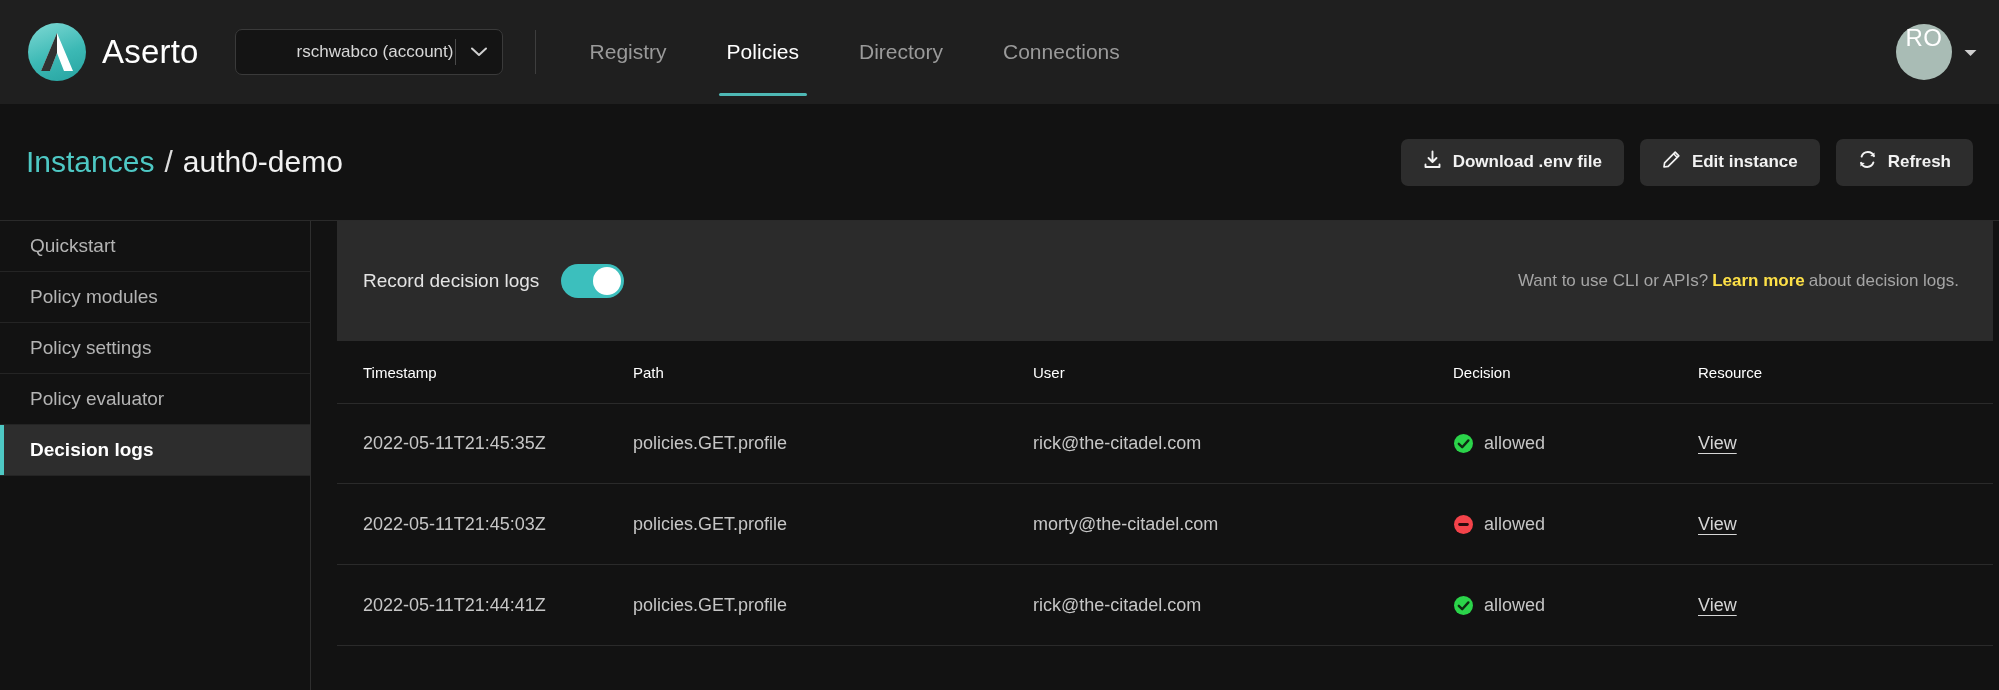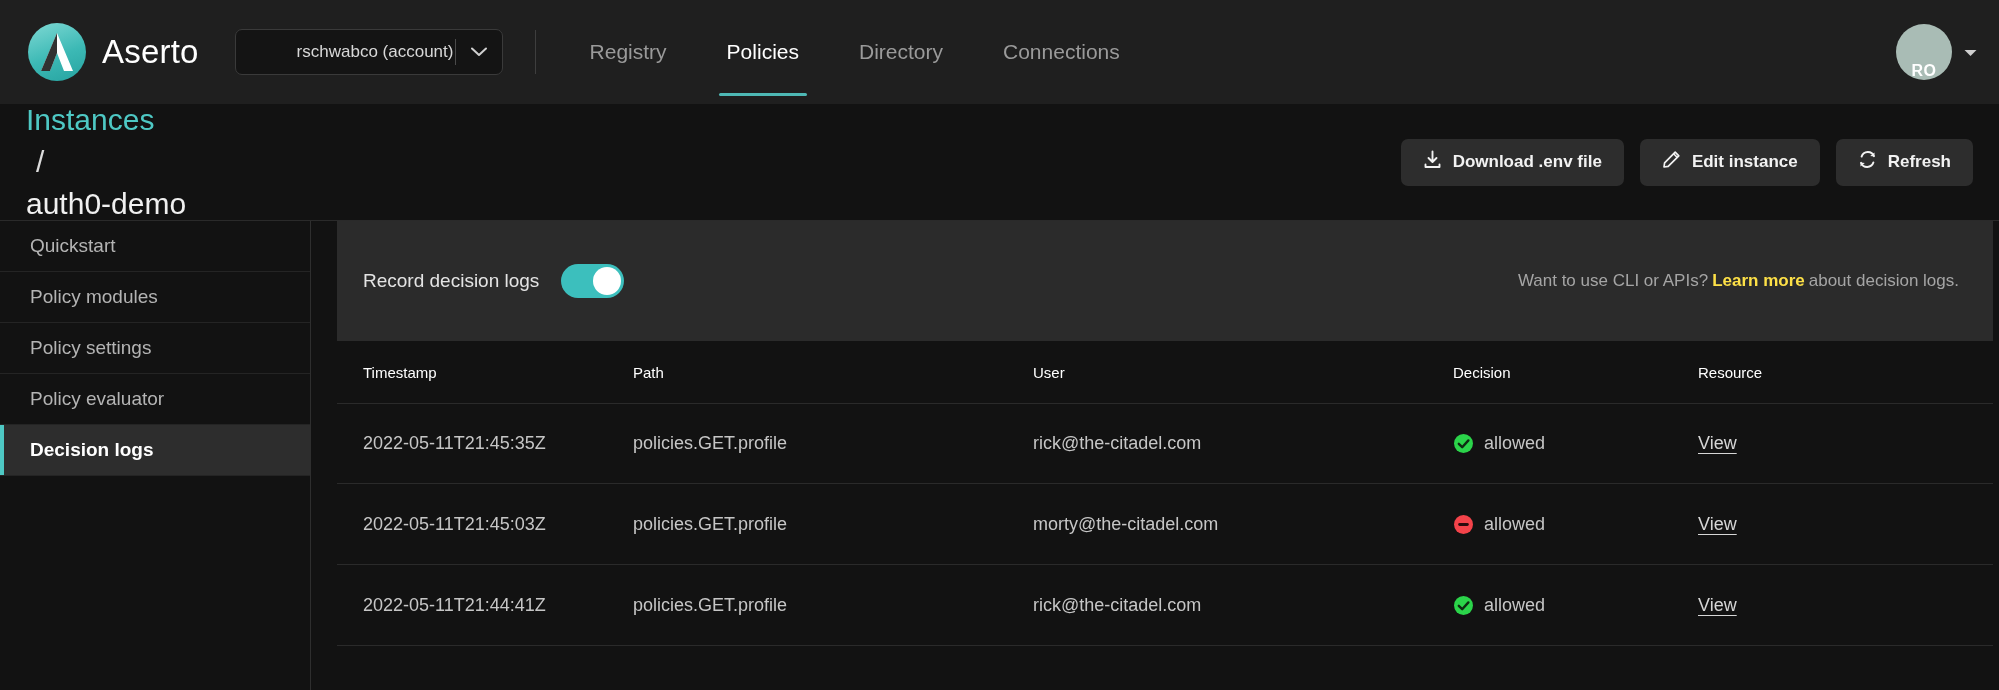--- a/index.html
+++ b/index.html
@@ -109,41 +109,40 @@
     right: 22px;
     top: 0;
     height: 104px;
     display: flex;
     align-items: center;
     gap: 12px;
   }
   .avatar {
     width: 56px; height: 56px; border-radius: 50%;
     background: #a9bcb5;
-    display: flex; align-items: flex-end; justify-content: center;
-    font-size: 16px; color: #ffffff; letter-spacing: .5px; font-weight: bold;
+    display: flex; align-items: flex-start; justify-content: center;
+    font-size: 24px; color: #ffffff; letter-spacing: .5px;
   }
   .avatar-caret { color: #cfcfcf; font-size: 13px; }
 
   
   .subheader {
     height: 116px;
     background: #121212;
     display: flex;
     align-items: center;
     padding: 0 26px;
     position: relative;
   }
   .breadcrumb {
     font-size: 30px;
     display: flex;
     align-items: baseline;
-    gap: 8px;
+    gap: 0px;
     margin-left: 0px;
-    flex-direction: column;
   }
   .crumb-link { color: #4ec8c4; }
   .crumb-sep { color: #dcdcdc; padding: 0 10px; }
   .crumb-current { color: #f0f0f0; }
 
   .actions {
     position: absolute;
     right: 26px;
     display: flex;
     gap: 16px;

